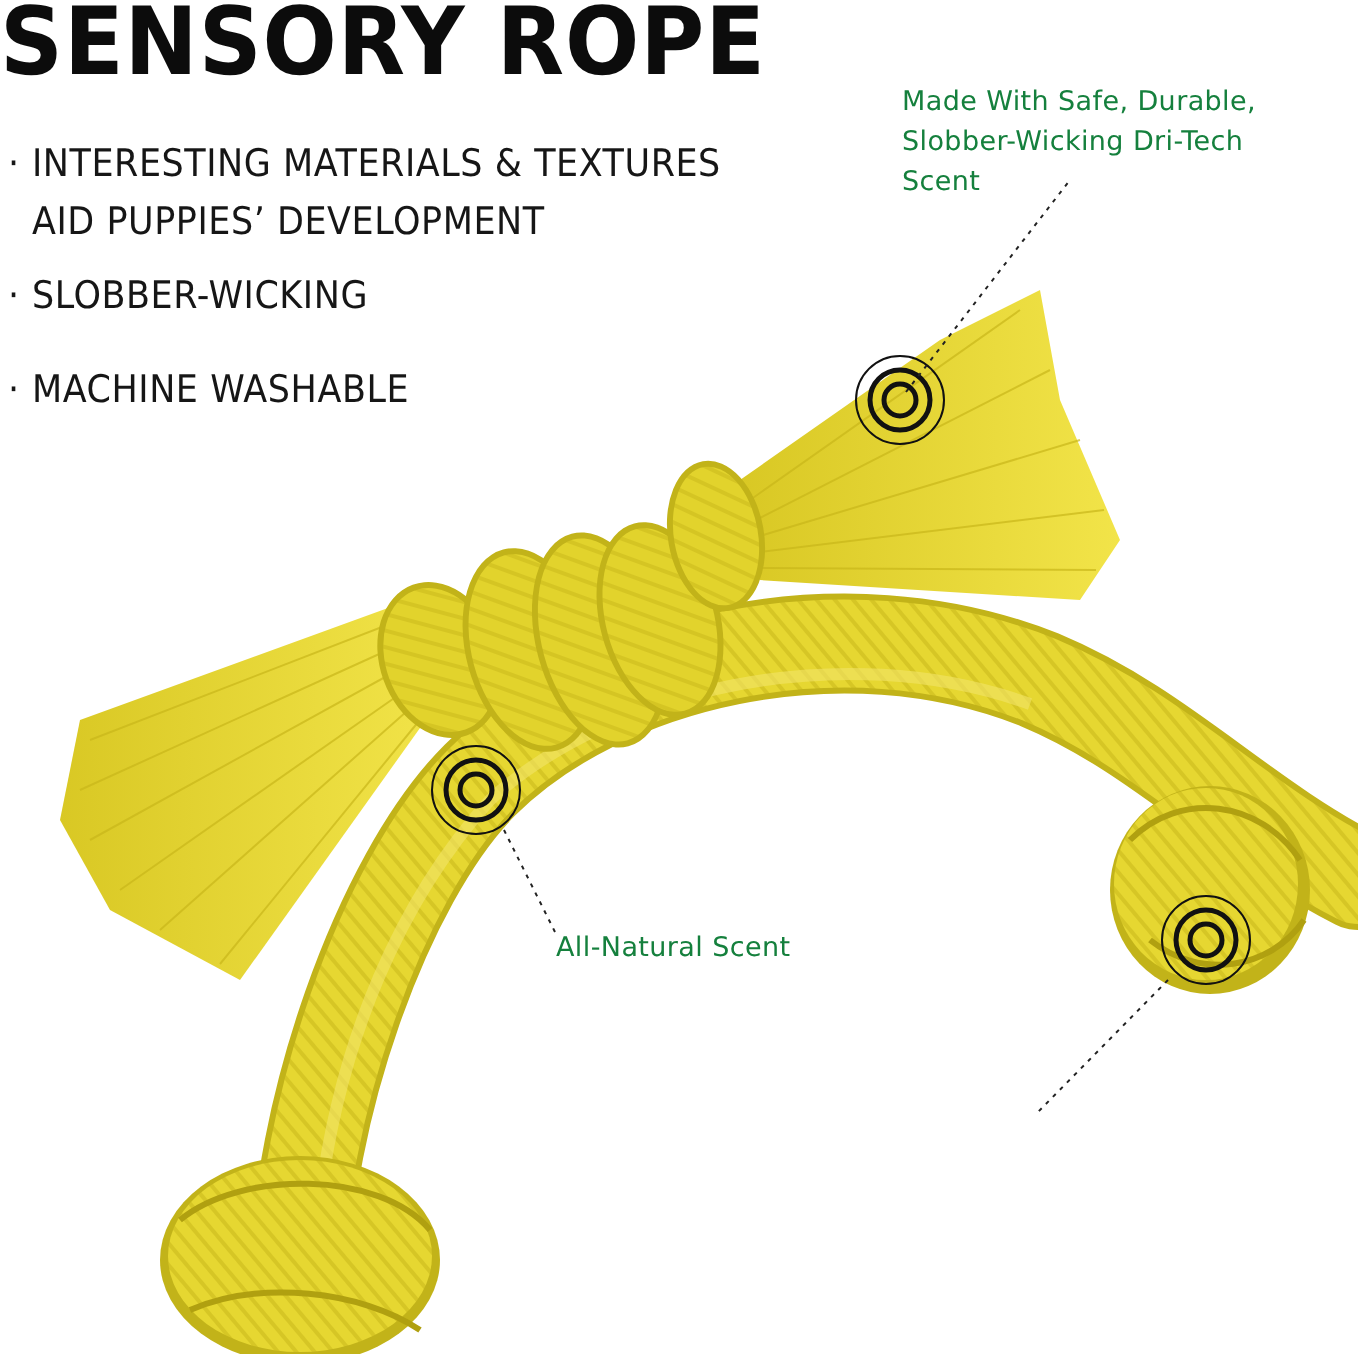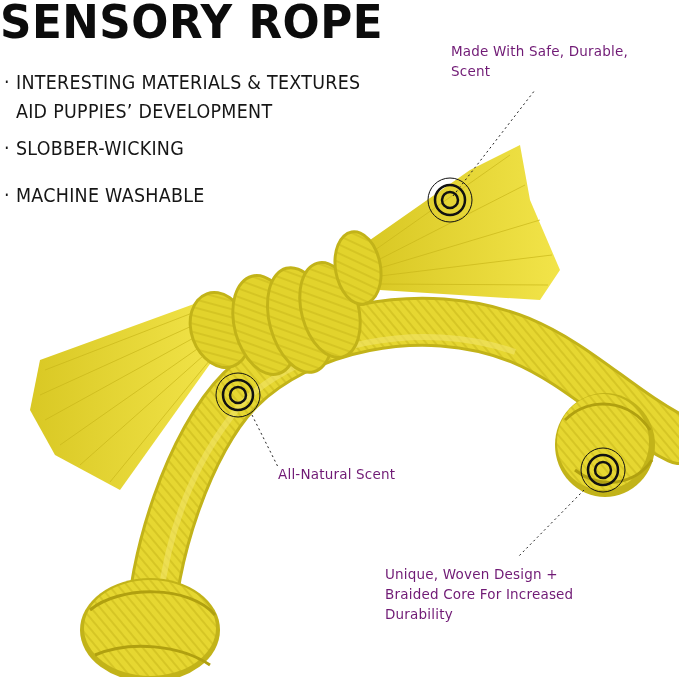--- a/index.html
+++ b/index.html
@@ -44,21 +44,21 @@
     transform: scaleX(0.92);
     transform-origin: left top;
   }
   .bullet .dot { display: inline-block; width: 13px; }
   .bullet .cont { display: block; padding-left: 13px; }
   .callout {
     position: absolute;
     font-family: "DejaVu Sans", sans-serif;
     font-size: 13.5px;
     line-height: 20px;
-    color: #701a75;
+    color: #15803d;
     white-space: nowrap;
     letter-spacing: 0.2px;
   }
   .callout span { display: block; }
   svg.art { position: absolute; left: 0; top: 0; }
 </style>
 </head>
 <body>
 
 <div id="canvas">
@@ -162,26 +162,22 @@
     <div class="bullet" style="top:66px;">
       <span class="dot">·</span><span>SLOBBER-WICKING</span>
     </div>
     <div class="bullet" style="top:113px;">
       <span class="dot">·</span><span>MACHINE WASHABLE</span>
     </div>
   </div>
 
   <div class="callout" style="left:451px; top:41px;">
     <span>Made With Safe, Durable,</span>
+    <span>Slobber-Wicking Dri-Tech</span>
     <span>Scent</span>
   </div>
 
   <div class="callout" style="left:278px; top:464px;">
     <span>All-Natural Scent</span>
   </div>
 
-  <div class="callout" style="left:385px; top:564px;">
-    <span>Unique, Woven Design +</span>
-    <span>Braided Core For Increased</span>
-    <span>Durability</span>
-  </div>
 
 </div>
 
 </body></html>

